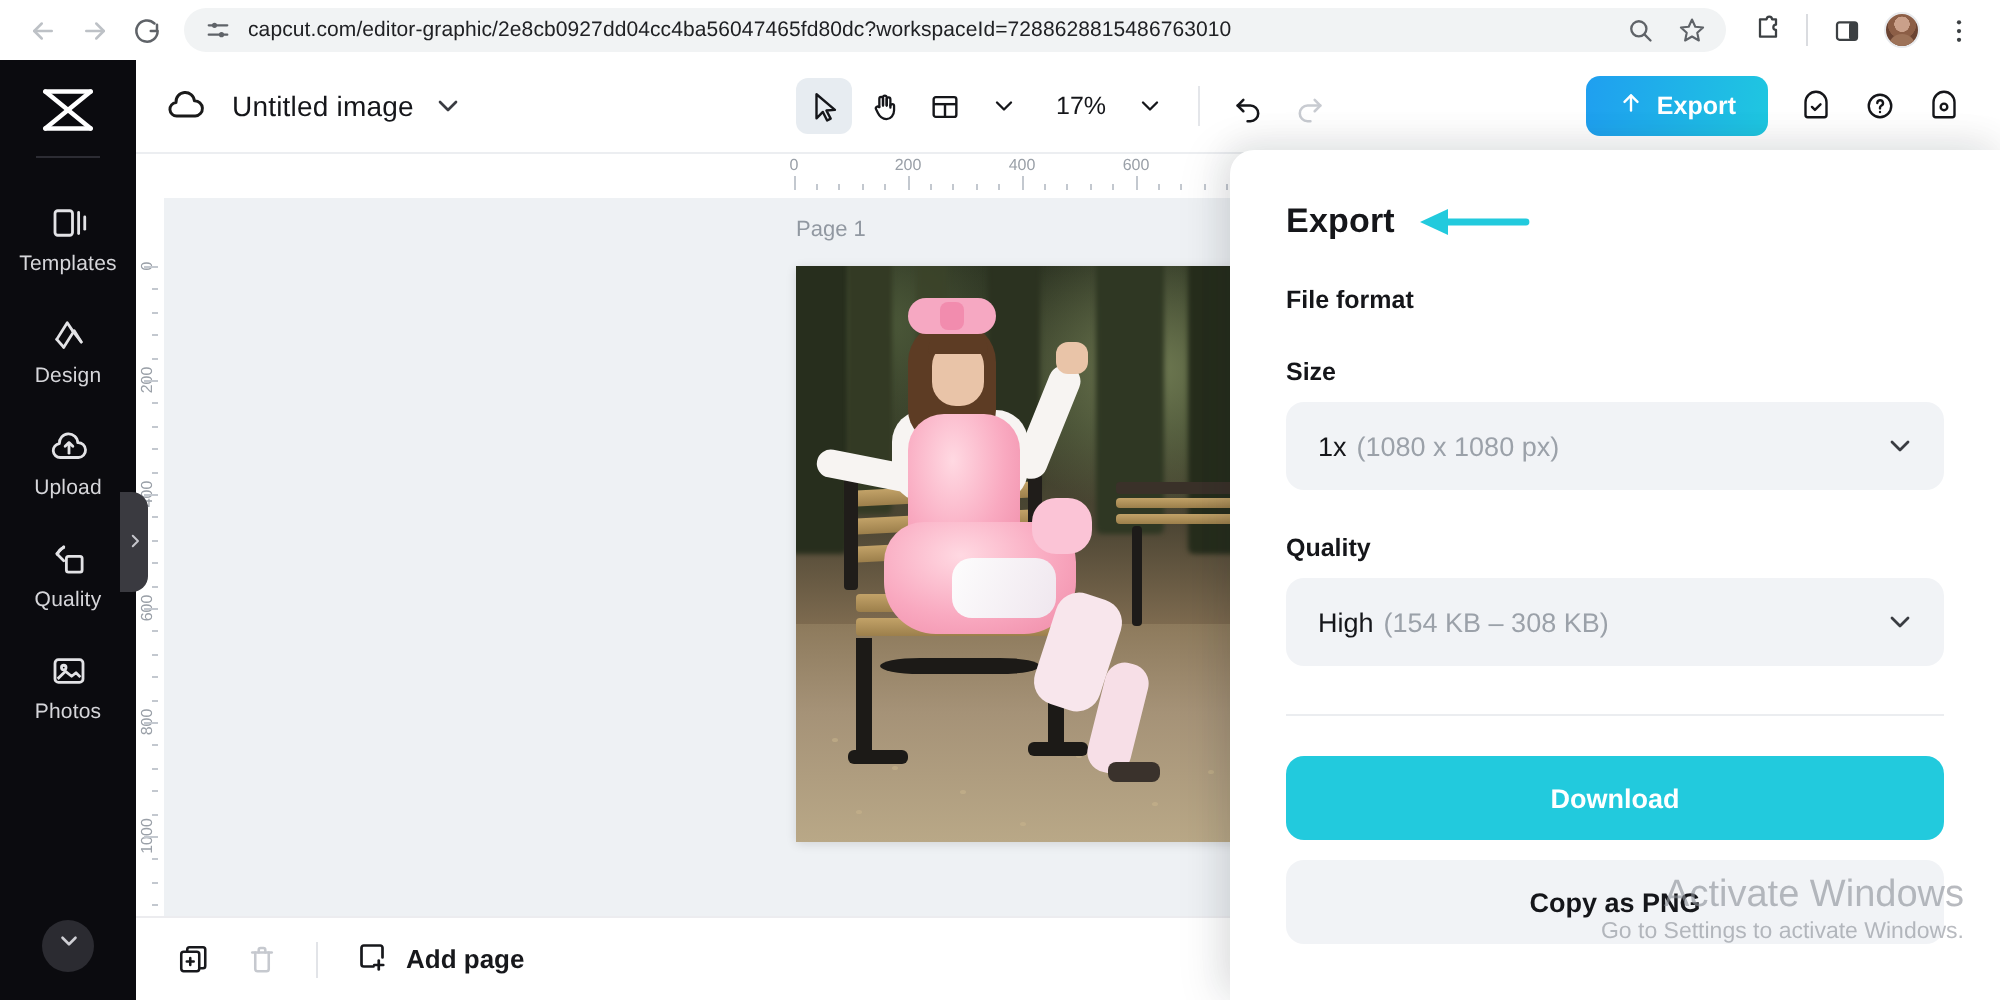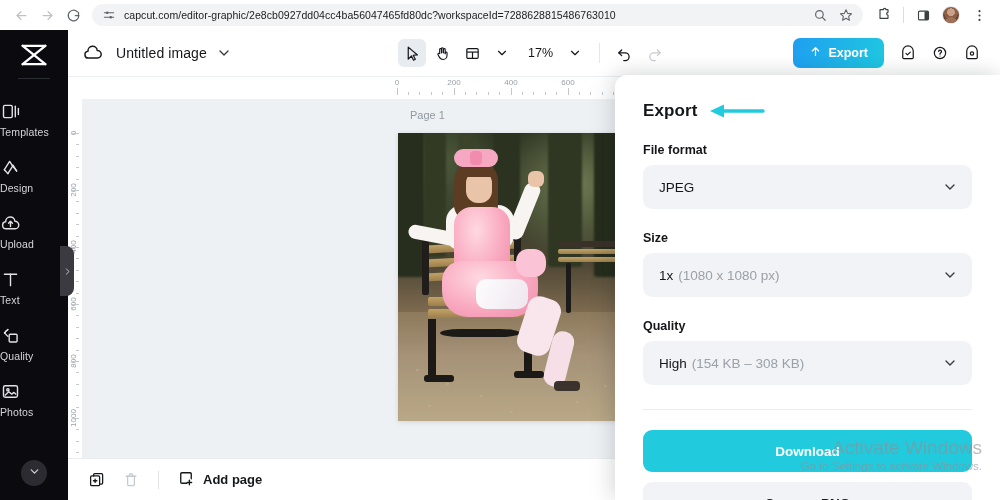--- a/index.html
+++ b/index.html
@@ -83,21 +83,21 @@
   }
   .logo {
     width: 44px; height: 34px;
     display: flex; align-items: center; justify-content: center;
     color: #ffffff; margin-bottom: 6px;
   }
   .logo-div { width: 32px; height: 1px; background: #2c2c33; margin-bottom: 12px; }
   .side-item {
     width: 68px; height: 56px;
     display: flex; flex-direction: column;
-    justify-content: center;
+    align-items: center; justify-content: center;
     gap: 4px; color: #e3e3e6;
   }
   .side-item .ico { width: 21px; height: 21px; display: block; }
   .side-label { font-size: 10.5px; color: #d6d6da; letter-spacing: 0.1px; }
   .side-more {
     position: absolute; bottom: 14px; left: 50%;
     transform: translateX(-50%);
     width: 26px; height: 26px; border-radius: 50%;
     background: #2b2b31;
     display: flex; align-items: center; justify-content: center;
@@ -193,21 +193,21 @@
   .rv-tick { position: absolute; right: 3px; height: 1px; background: #c3c8cf; }
 
   .canvas-area {
     position: absolute; top: 22px; left: 14px;
     width: 918px; height: 378px;
     background: #eef1f4;
     overflow: hidden;
   }
   .page-label {
     position: absolute; top: 10px; left: 316px;
-    font-size: 11px; color: #9198a1; margin-left: 12px;
+    font-size: 11px; color: #9198a1;
   }
   .artboard {
     position: absolute; top: 34px; left: 316px;
     width: 228px; height: 288px;
     background: #fff;
     box-shadow: 0 1px 5px rgba(0,0,0,.12);
     overflow: hidden;
   }
   .photo { position: absolute; inset: 0; overflow: hidden; }
   
@@ -417,29 +417,20 @@
       <span class="ico">
         <svg width="21" height="21" viewBox="0 0 24 24" fill="none" stroke="currentColor" stroke-width="1.6" stroke-linecap="round" stroke-linejoin="round">
             <path d="M7 18a4 4 0 0 1-.5-7.97A5.2 5.2 0 0 1 17 9.5a3.8 3.8 0 0 1 .4 8.5H7z"></path>
             <line x1="12" y1="15.5" x2="12" y2="9.8"></line>
             <polyline points="9.8 11.6 12 9.5 14.2 11.6"></polyline>
           </svg>
       </span>
       <span class="side-label">Upload</span>
     </div>
 
-    <div class="side-item">
-      <span class="ico">
-        <svg width="21" height="21" viewBox="0 0 24 24" fill="none" stroke="currentColor" stroke-width="1.6" stroke-linecap="round">
-            <line x1="5" y1="6" x2="19" y2="6"></line>
-            <line x1="12" y1="6" x2="12" y2="19"></line>
-          </svg>
-      </span>
-      <span class="side-label">Text</span>
-    </div>
 
     <div class="side-item">
       <span class="ico">
         <svg width="21" height="21" viewBox="0 0 24 24" fill="none" stroke="currentColor" stroke-width="1.6" stroke-linecap="round" stroke-linejoin="round">
             <path d="M9 5.5A5 5 0 0 0 5.5 9.5"></path>
             <rect x="10.5" y="10.5" width="9" height="9" rx="1.2"></rect>
             <polyline points="9 5 5 9 9 13"></polyline>
           </svg>
       </span>
       <span class="side-label">Quality</span>
@@ -735,28 +726,20 @@
       <span class="ep-title">Export</span>
       <span class="ep-arrow">
         <svg width="58" height="18" viewBox="0 0 58 18" fill="none">
           <path d="M56 9 H16" stroke="#22cadd" stroke-width="3.4" stroke-linecap="round"></path>
           <path d="M3 9 L17 2.5 L17 15.5 Z" fill="#22cadd"></path>
         </svg>
       </span>
     </div>
 
     <div class="ep-field-label">File format</div>
-    <div class="ep-select">
-      <span>JPEG</span>
-      <span class="chev">
-        <svg width="16" height="16" viewBox="0 0 24 24" fill="none" stroke="currentColor" stroke-width="2.1" stroke-linecap="round" stroke-linejoin="round">
-            <polyline points="6 9 12 15 18 9"></polyline>
-          </svg>
-      </span>
-    </div>
 
     <div class="ep-field-label">Size</div>
     <div class="ep-select">
       <span>1x</span>
       <span class="muted">(1080 x 1080 px)</span>
       <span class="chev">
         <svg width="16" height="16" viewBox="0 0 24 24" fill="none" stroke="currentColor" stroke-width="2.1" stroke-linecap="round" stroke-linejoin="round">
             <polyline points="6 9 12 15 18 9"></polyline>
           </svg>
       </span>

